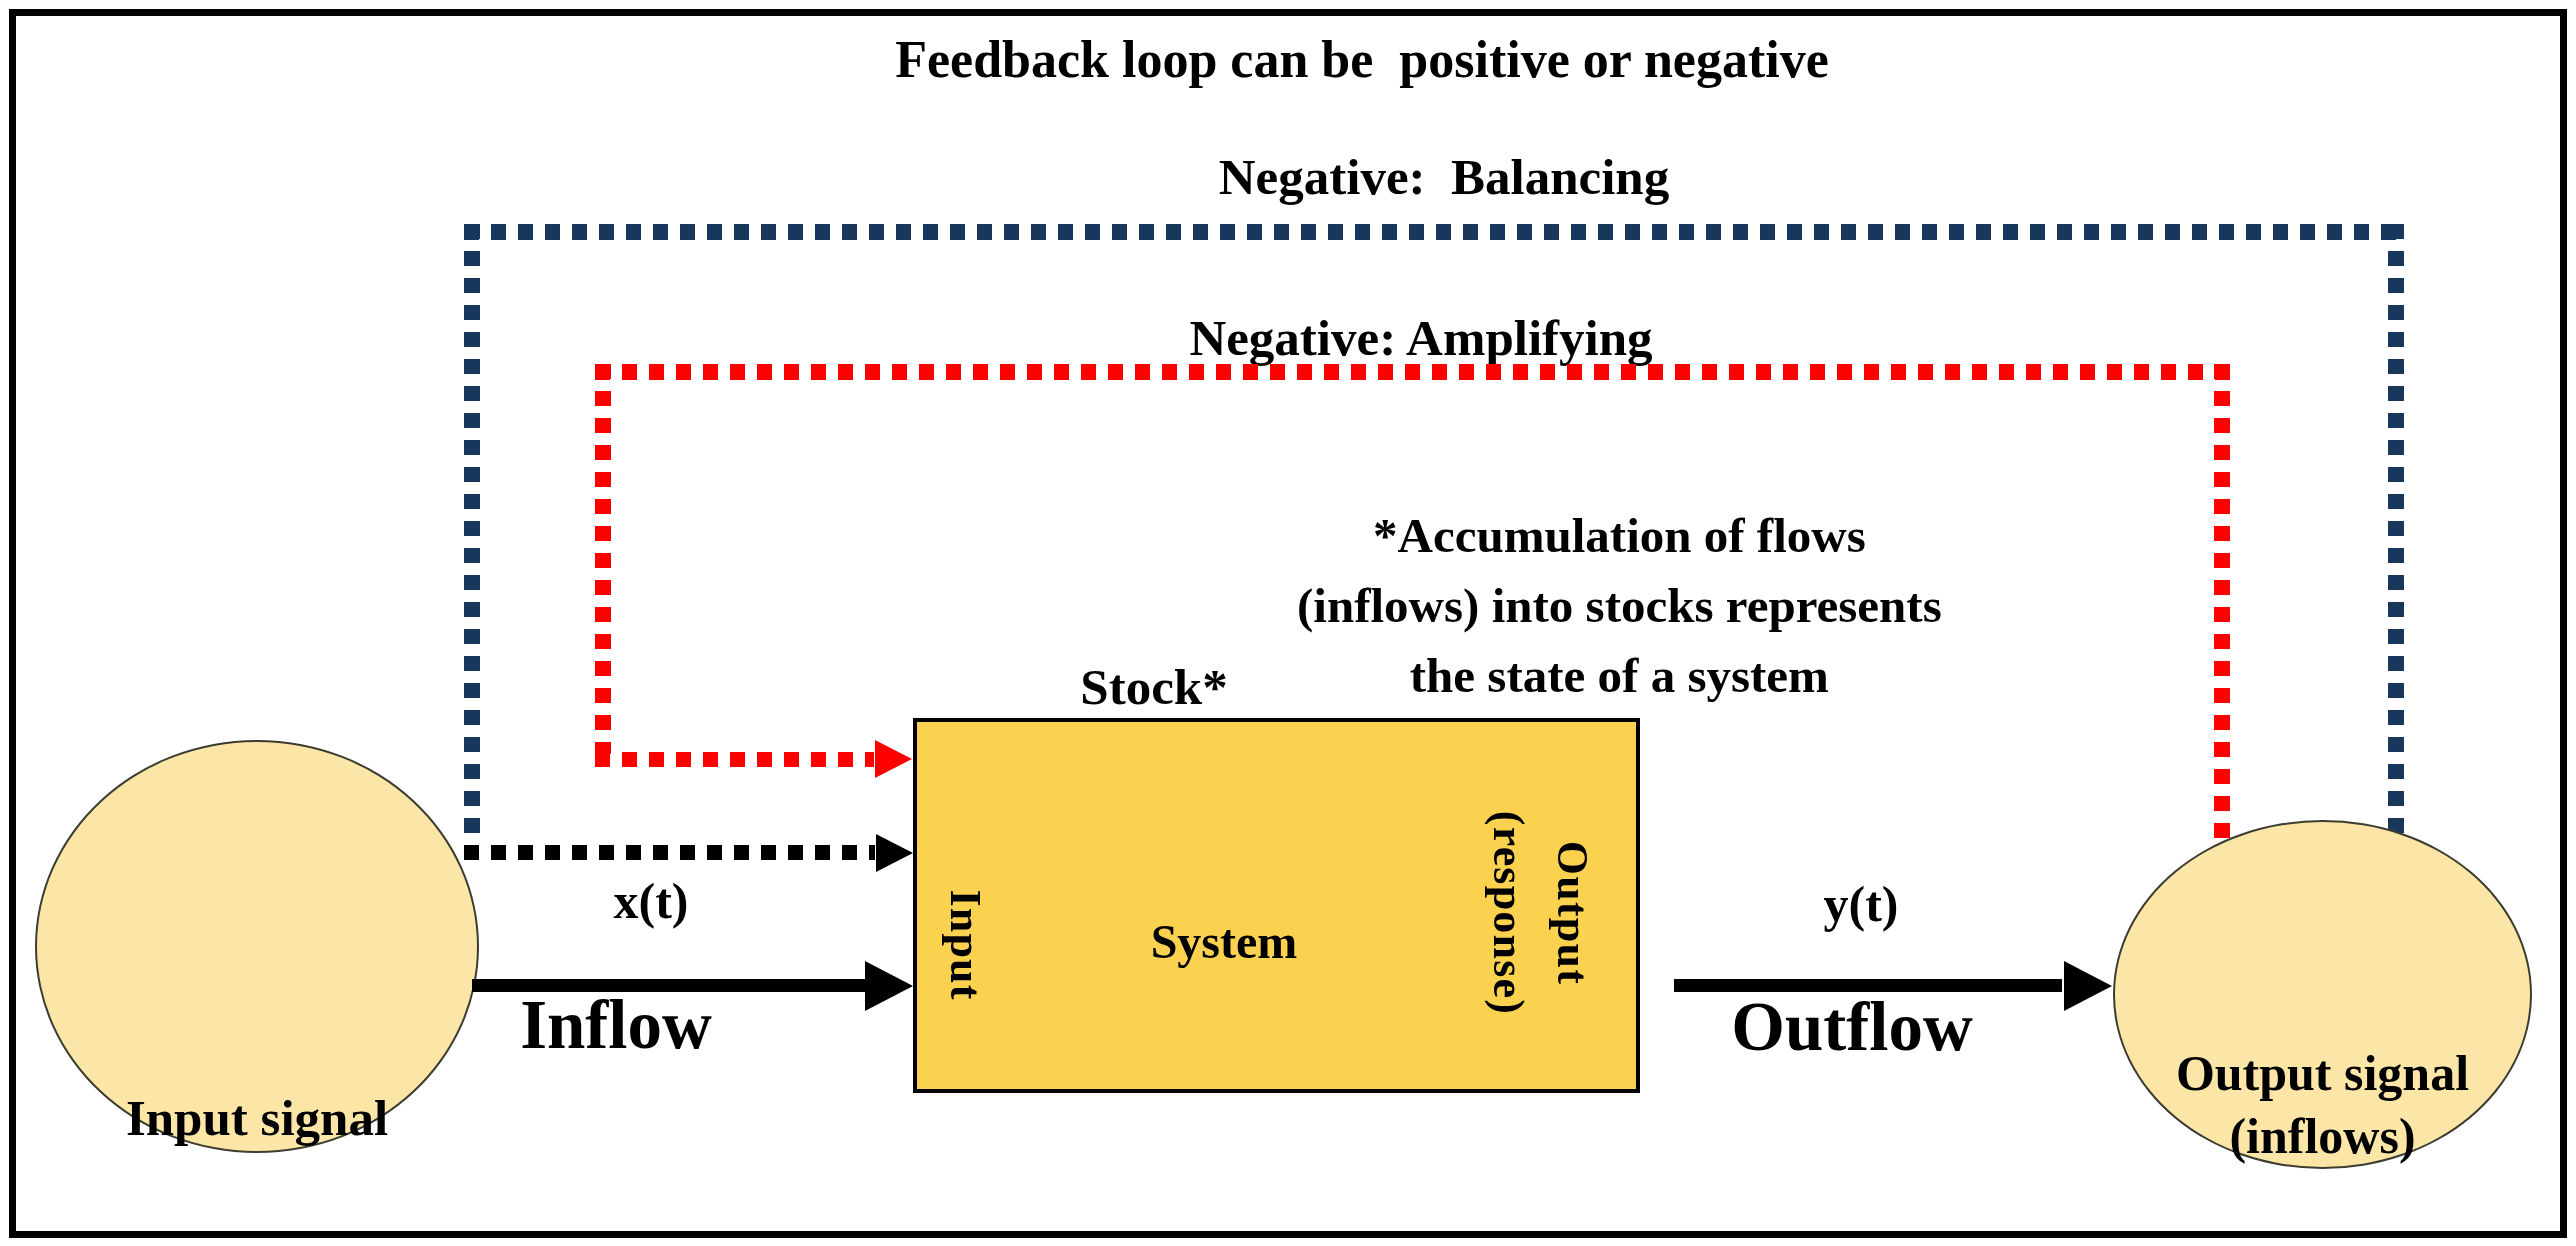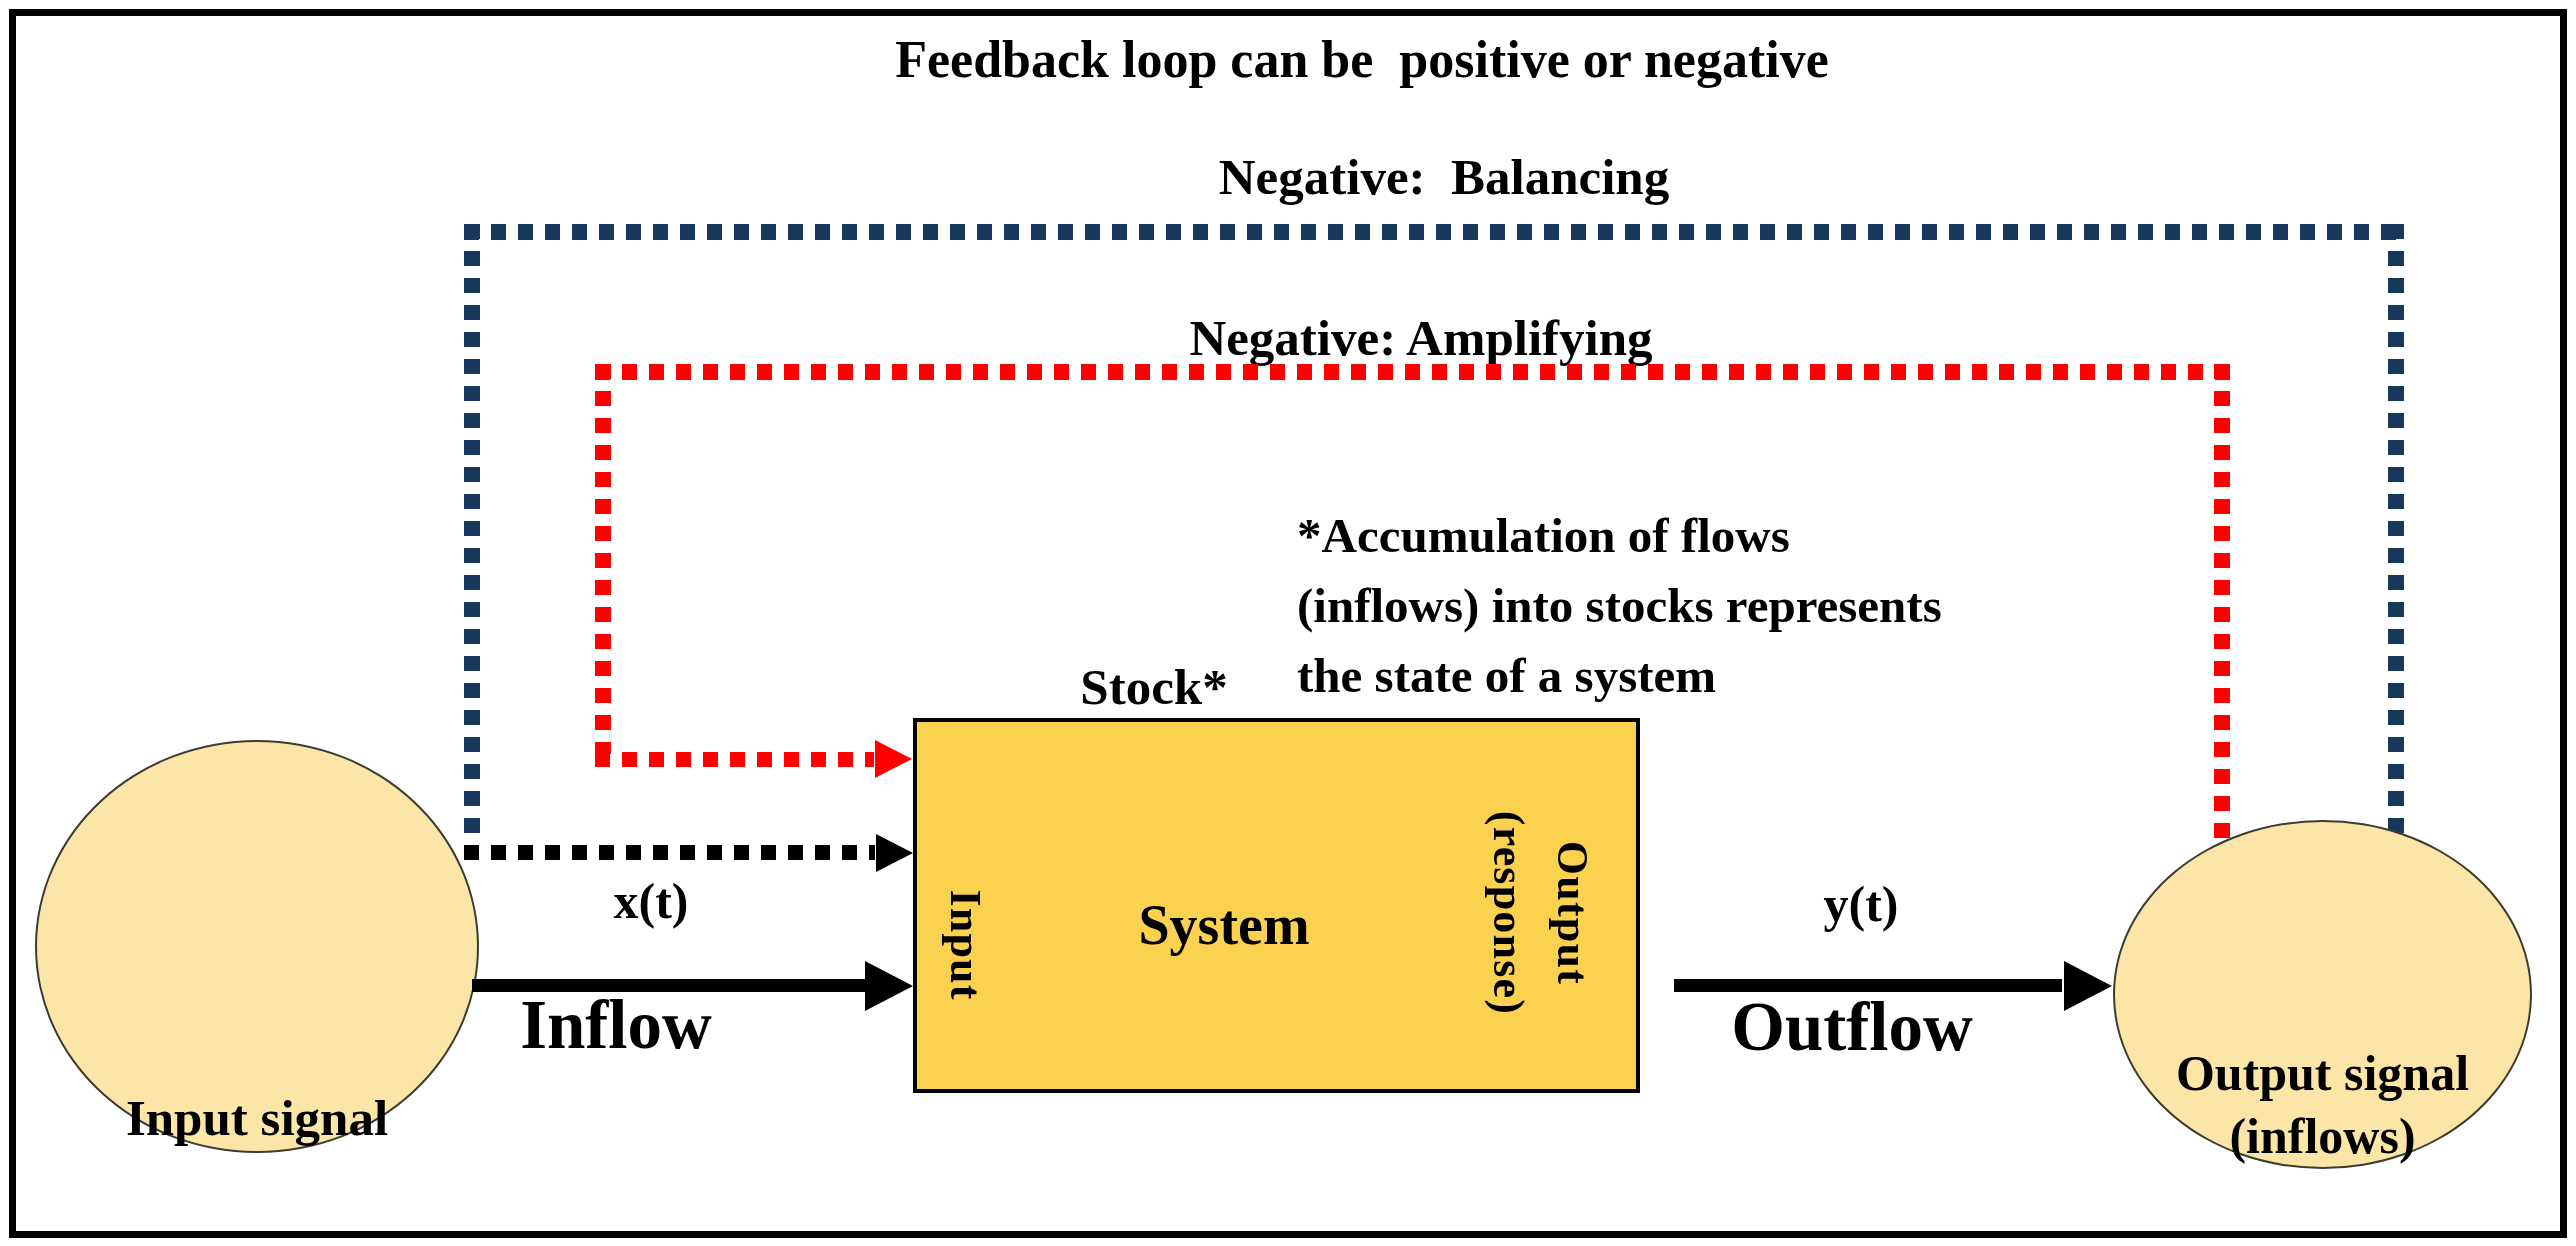--- a/index.html
+++ b/index.html
@@ -6,23 +6,23 @@
   .canvas{
     position:relative;width:2576px;height:1247px;background:#ffffff;overflow:hidden;
     font-family:"Liberation Serif","DejaVu Serif",serif;color:#000;font-weight:bold;
   }
   .frame{position:absolute;left:9.3px;top:9.3px;right:9.3px;bottom:9.3px;border:7px solid #000;}
   .ctr{position:absolute;transform:translate(-50%,-50%);white-space:pre;text-align:center;line-height:1.12;}
   .title{font-size:52px;}
   .h2{font-size:51px;}
   .lbl{font-size:69px;}
   .sig{font-size:50px;}
-  .note{position:absolute;font-size:49px;line-height:70px;white-space:pre;text-align:left;}
+  .note{position:absolute;font-size:49px;line-height:70px;white-space:pre;text-align:center;}
   .stock{font-size:51px;}
-  .system{font-size:56px;}
+  .system{font-size:48px;margin-top:17px;}
   .vtext{writing-mode:vertical-rl;font-size:44px;line-height:1.45;letter-spacing:1.2px;}
   .dot-h{position:absolute;background:repeating-linear-gradient(90deg,var(--c) 0 15px,transparent 15px 27px);}
   .dot-v{position:absolute;background:repeating-linear-gradient(180deg,var(--c) 0 15px,transparent 15px 27px);}
   .tri{position:absolute;width:0;height:0;}
   .shaft{position:absolute;background:#000;}
   .node{
     position:absolute;border:2.3px solid #3c3c30;border-radius:50%;background:var(--cream);
     display:flex;align-items:flex-end;justify-content:center;text-align:center;
     font-size:51px;line-height:1.25;white-space:pre;
   }

